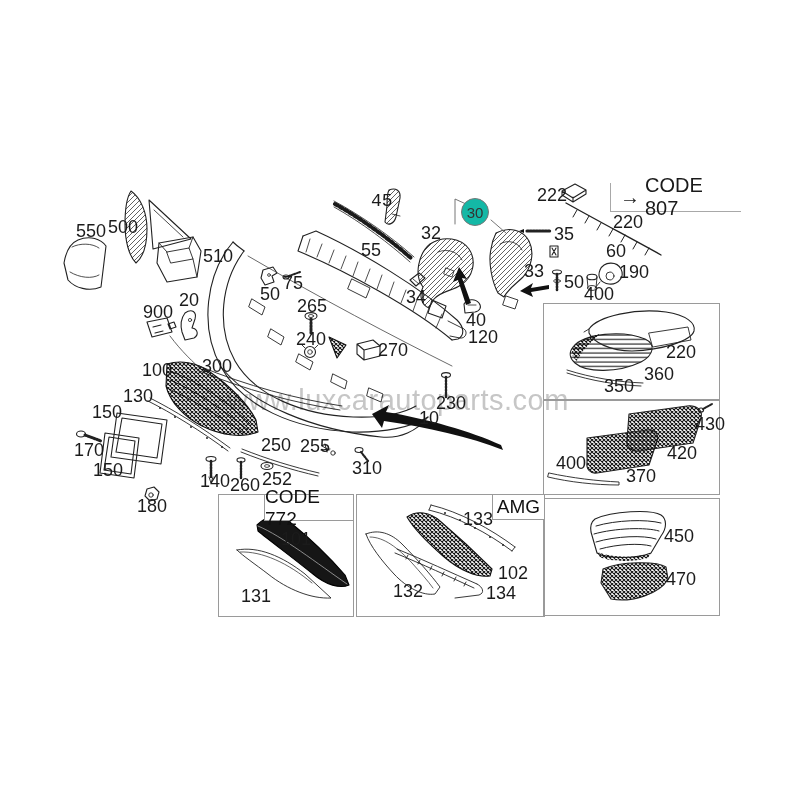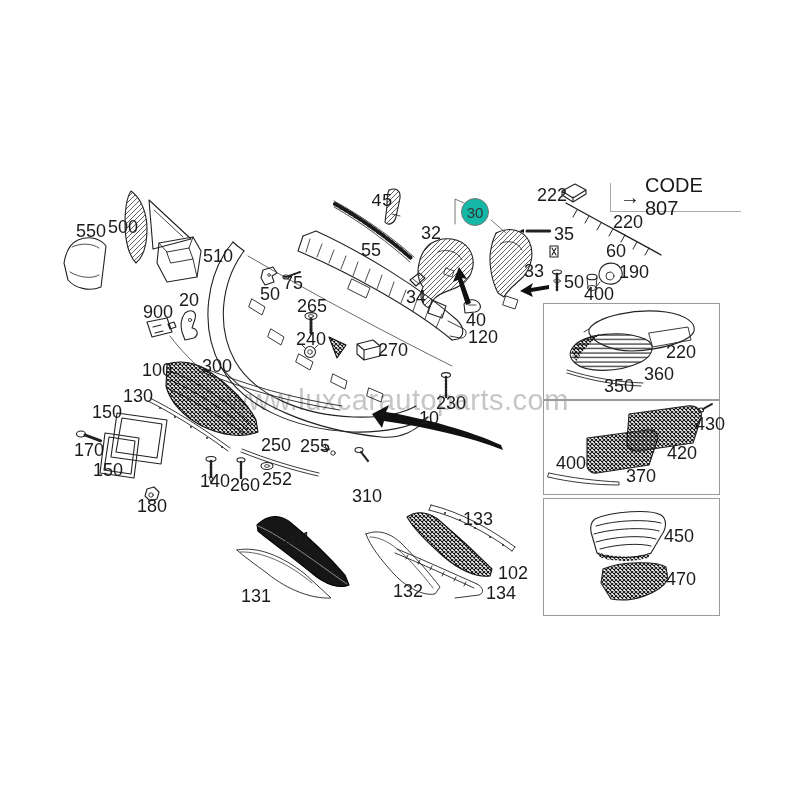--- a/index.html
+++ b/index.html
@@ -193,21 +193,31 @@
 
   <div class="code807">
     <span>→</span>
     <span>CODE 807</span>
   </div>
 
   <div class="panel-box" style="left:543px;top:303px;width:175px;height:96px;"></div>
   <div class="panel-box" style="left:543px;top:399px;width:175px;height:94px;"></div>
   <div class="panel-box" style="left:543px;top:498px;width:175px;height:116px;"></div>
 
-
+  <div class="panel-box" style="left:218px;top:494px;width:134px;height:121px;">
+    <div class="label-tab" style="width:88px;height:25px;">
+      <span>CODE 772</span>
+    </div>
+  </div>
+
+  <div class="panel-box" style="left:356px;top:494px;width:187px;height:121px;">
+    <div class="label-tab" style="width:51px;height:24px;">
+      <span>AMG</span>
+    </div>
+  </div>
 
   <div class="callout">30</div>
 
   <div id="labels">
       <span class="label" style="left: 76px; top: 222px;">550</span>
       <span class="label" style="left: 108px; top: 218px;">500</span>
       <span class="label" style="left: 203px; top: 247px;">510</span>
       <span class="label" style="left: 143px; top: 303px;">900</span>
       <span class="label" style="left: 179px; top: 291px;">20</span>
       <span class="label" style="left: 260px; top: 285px;">50</span>
@@ -219,21 +229,21 @@
       <span class="label" style="left: 123px; top: 387px;">130</span>
       <span class="label" style="left: 92px; top: 403px;">150</span>
       <span class="label" style="left: 74px; top: 441px;">170</span>
       <span class="label" style="left: 93px; top: 461px;">150</span>
       <span class="label" style="left: 137px; top: 497px;">180</span>
       <span class="label" style="left: 200px; top: 472px;">140</span>
       <span class="label" style="left: 230px; top: 476px;">260</span>
       <span class="label" style="left: 262px; top: 470px;">252</span>
       <span class="label" style="left: 261px; top: 436px;">250</span>
       <span class="label" style="left: 300px; top: 437px;">255</span>
-      <span class="label" style="left: 352px; top: 459px; margin-top: 28px;">310</span>
+      <span class="label" style="left: 352px; top: 459px;">310</span>
       <span class="label" style="left: 419px; top: 409px;">10</span>
       <span class="label" style="left: 436px; top: 394px;">230</span>
       <span class="label" style="left: 468px; top: 328px;">120</span>
       <span class="label" style="left: 466px; top: 311px;">40</span>
       <span class="label" style="left: 406px; top: 288px;">34</span>
       <span class="label" style="left: 421px; top: 224px;">32</span>
       <span class="label" style="left: 371px; top: 192px; font-family: Liberation Mono, monospace;">45</span>
       <span class="label" style="left: 361px; top: 241px; text-align: right;">55</span>
       <span class="label" style="left: 378px; top: 341px;">270</span>
       <span class="label" style="left: 524px; top: 262px;">33</span>

